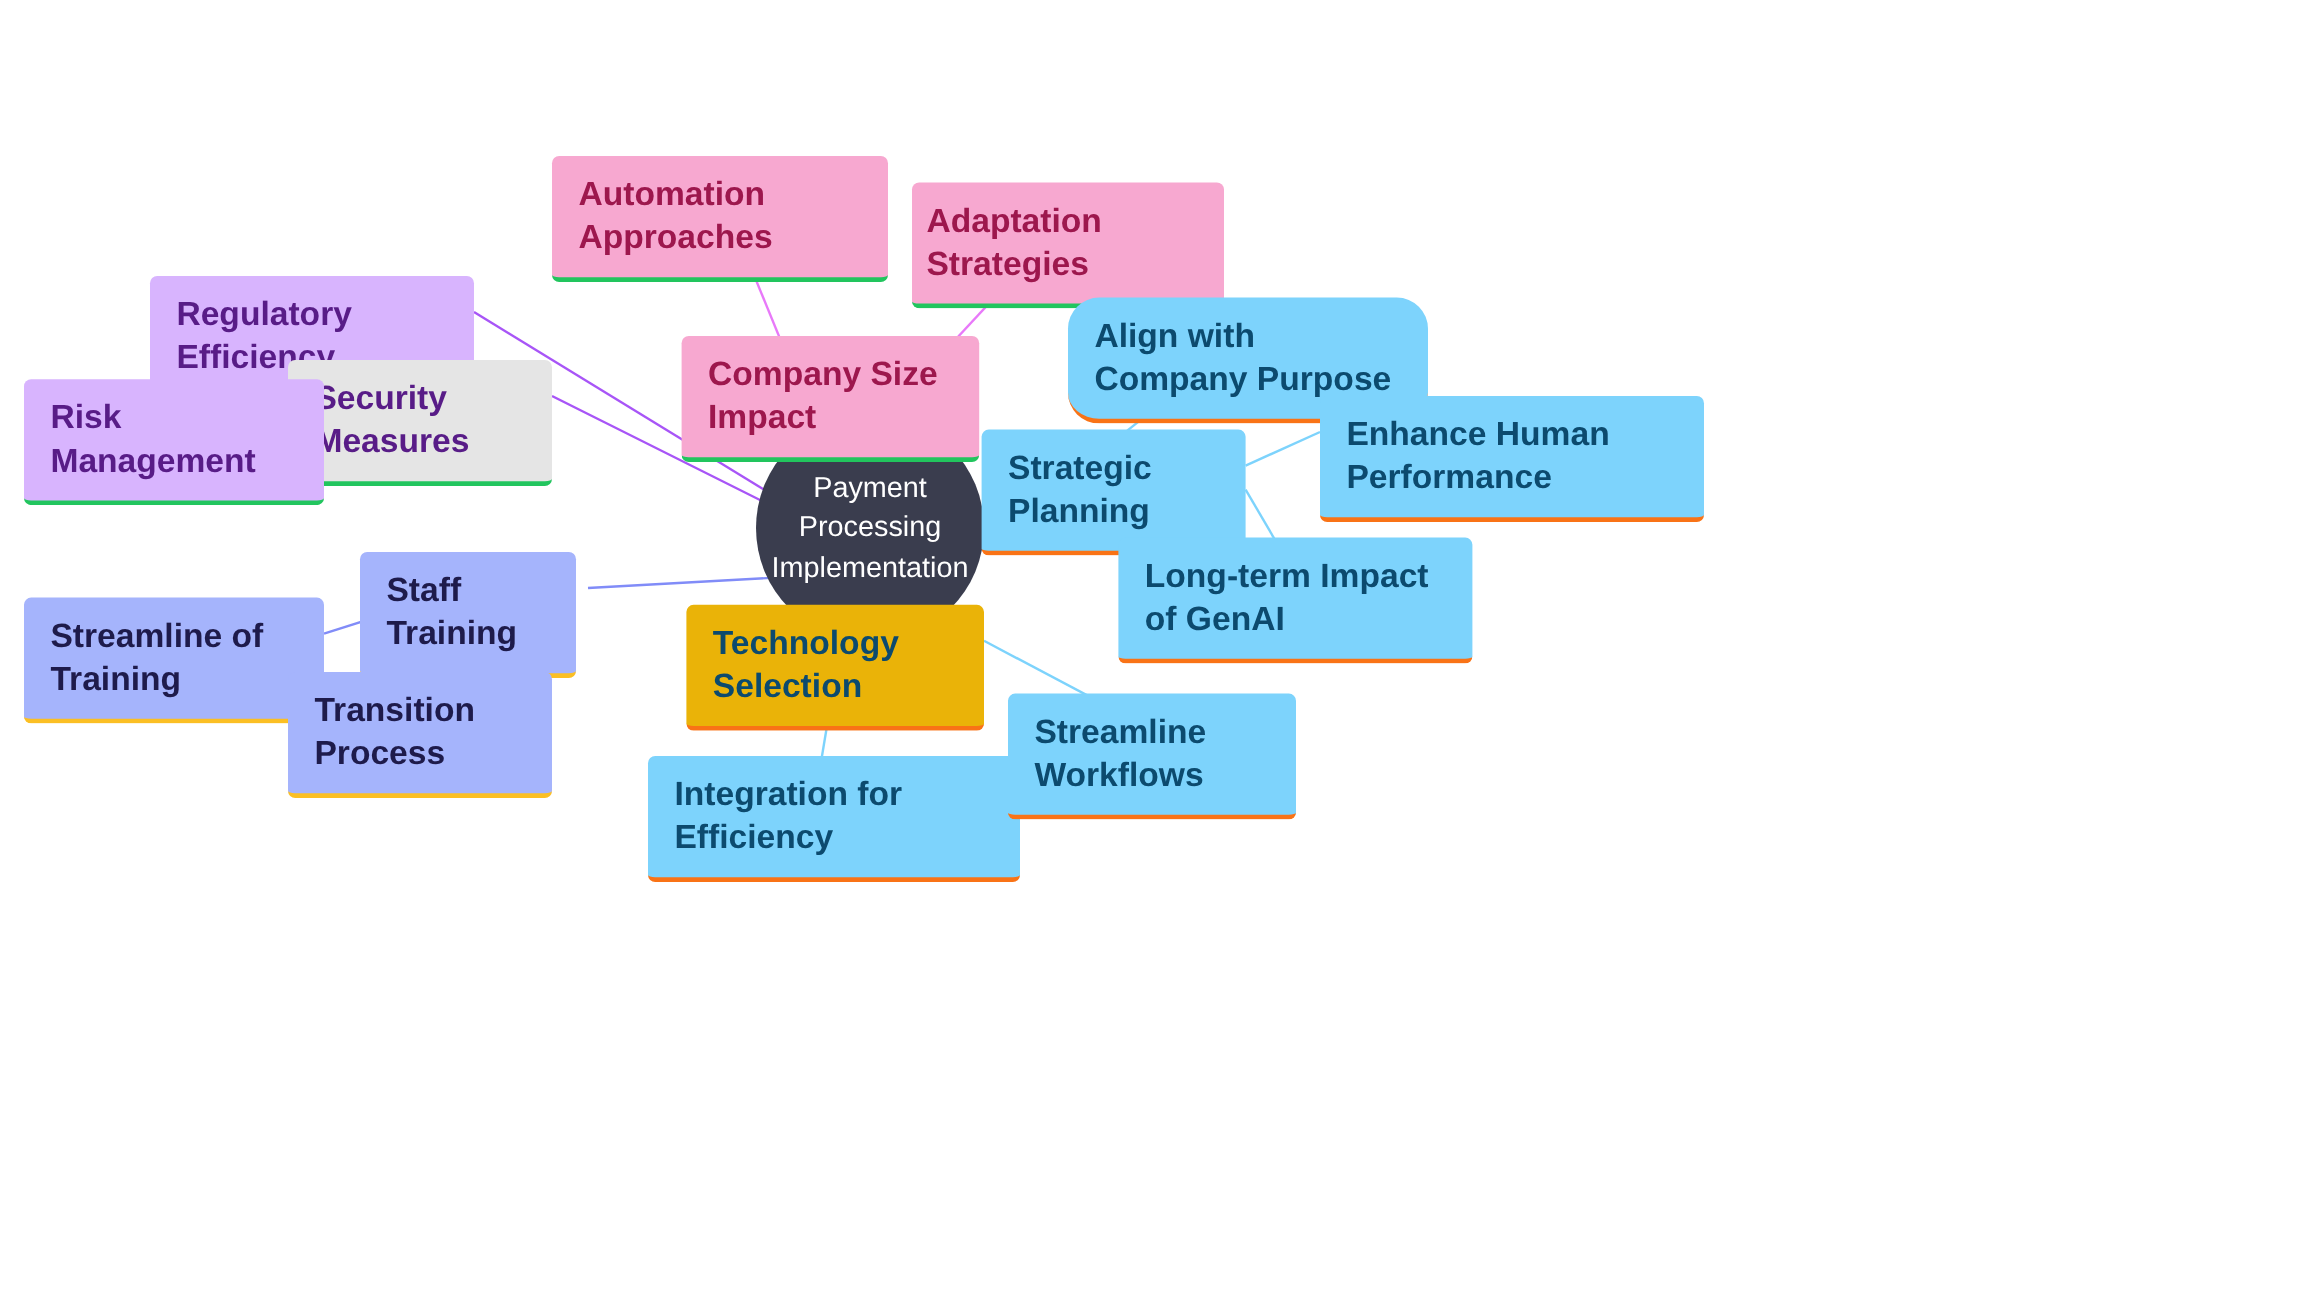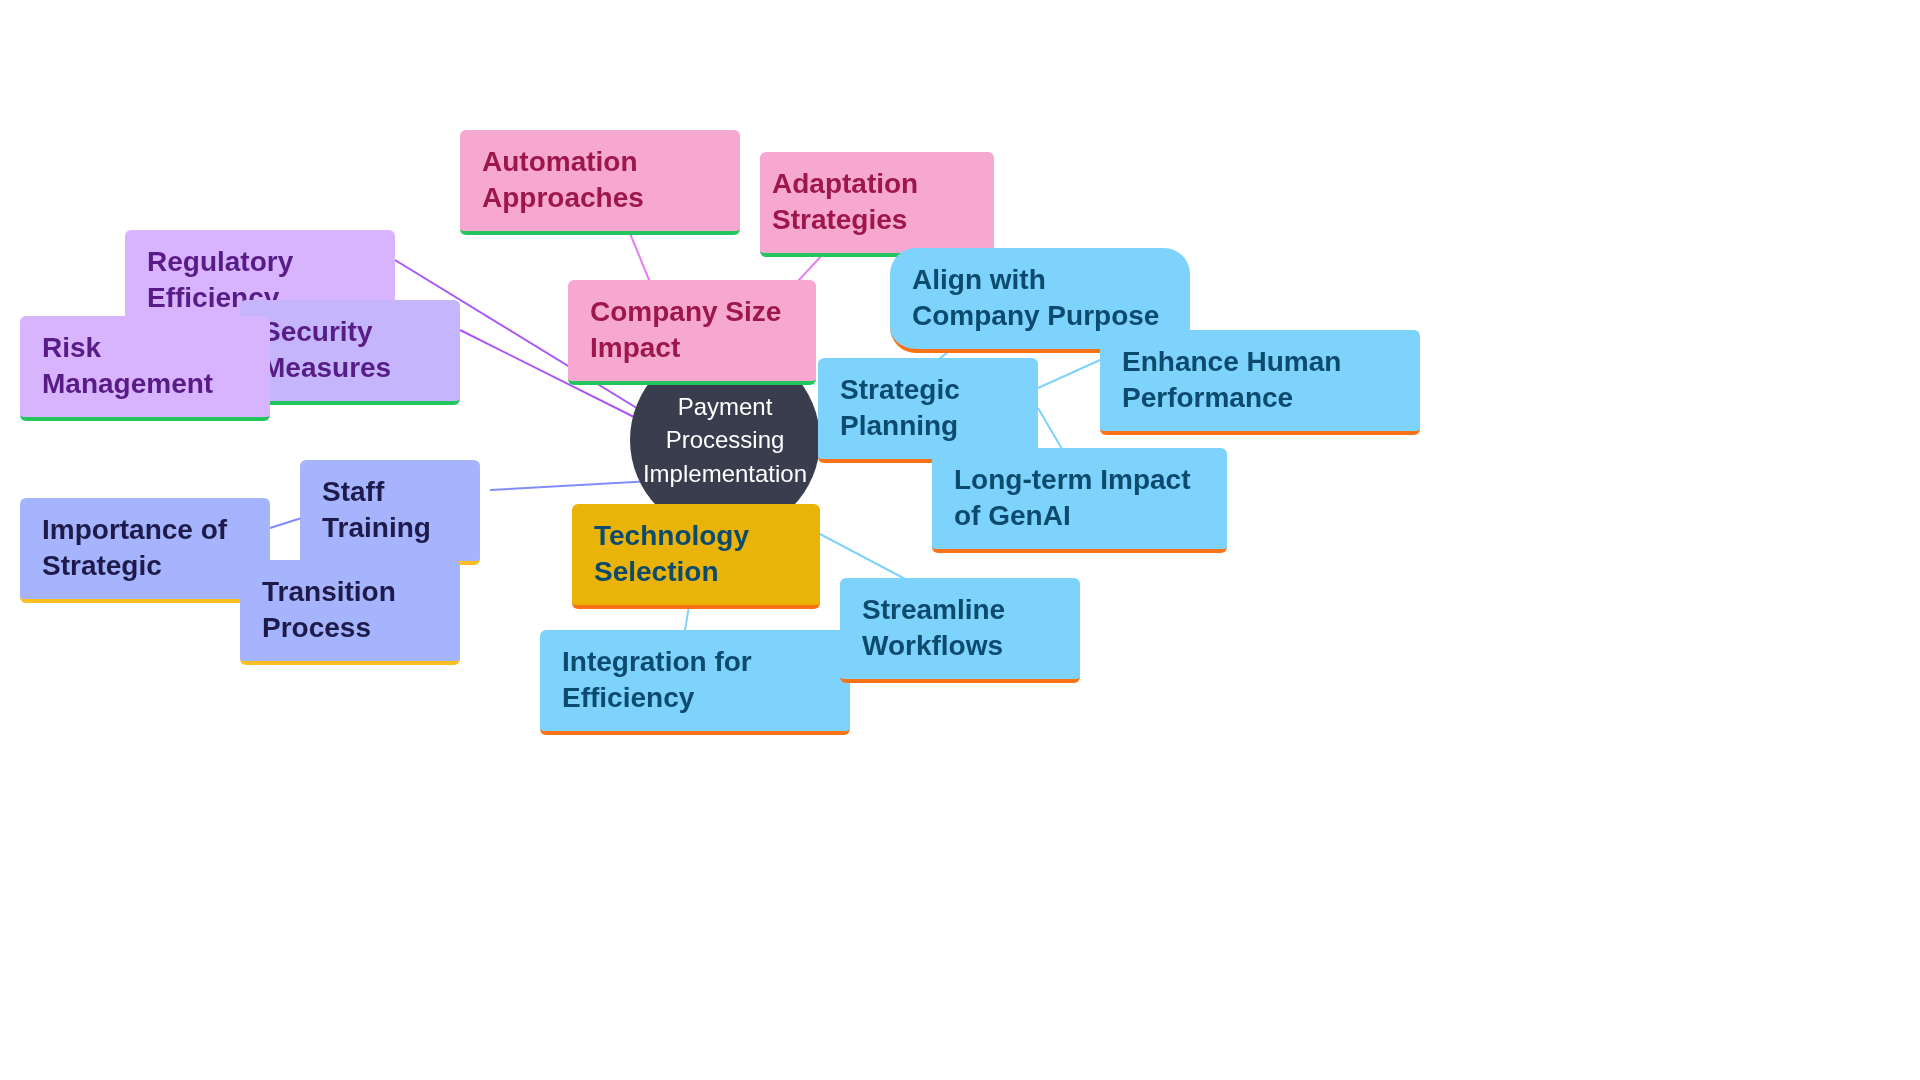--- a/index.html
+++ b/index.html
@@ -85,27 +85,27 @@
   <line x1="1038" y1="408" x2="1079" y2="478" stroke="#7dd3fc" stroke-width="2"></line>
 </svg>
 
 <div class="center-node">
   <span>Payment Processing
 Implementation</span>
 </div>
 
 <div id="nodes-container">
     <div class="node" style="left: 460px; top: 130px; width: 280px; min-height: 60px; background: rgb(247, 168, 208); color: rgb(157, 23, 77); border-bottom: 4px solid rgb(34, 197, 94);">Automation Approaches</div>
-    <div class="node" style="left: 760px; top: 152px; width: 234px; min-height: 60px; background: rgb(247, 168, 208); color: rgb(157, 23, 77); border-bottom: 4px solid rgb(34, 197, 94); padding-left: 12px;">Adaptation Strategies</div>
+    <div class="node" style="left: 760px; top: 152px; width: 260px; min-height: 60px; background: rgb(247, 168, 208); color: rgb(157, 23, 77); border-bottom: 4px solid rgb(34, 197, 94); padding-left: 12px;">Adaptation Strategies</div>
     <div class="node" style="left: 568px; top: 280px; width: 248px; min-height: 60px; background: rgb(247, 168, 208); color: rgb(157, 23, 77); border-bottom: 4px solid rgb(34, 197, 94);">Company Size Impact</div>
     <div class="node" style="left: 125px; top: 230px; width: 270px; min-height: 60px; background: rgb(216, 180, 254); color: rgb(88, 28, 135); border-bottom: 4px solid rgb(34, 197, 94);">Regulatory Efficiency</div>
-    <div class="node" style="left: 240px; top: 300px; width: 220px; min-height: 60px; background: #c4b5fd; color: rgb(88, 28, 135); border-bottom: 4px solid rgb(34, 197, 94);">Security Measures</div>
+    <div class="node" style="left: 240px; top: 300px; width: 220px; min-height: 60px; background: #e5e5e5; color: rgb(88, 28, 135); border-bottom: 4px solid rgb(34, 197, 94);">Security Measures</div>
     <div class="node" style="left: 20px; top: 316px; width: 250px; min-height: 60px; background: rgb(216, 180, 254); color: rgb(88, 28, 135); border-bottom: 4px solid rgb(34, 197, 94);">Risk Management</div>
     <div class="node" style="left: 300px; top: 460px; width: 180px; min-height: 60px; background: rgb(165, 180, 252); color: rgb(30, 27, 75); border-bottom: 4px solid rgb(251, 191, 36);">Staff Training</div>
-    <div class="node" style="left: 20px; top: 498px; width: 250px; min-height: 60px; background: rgb(165, 180, 252); color: rgb(30, 27, 75); border-bottom: 4px solid rgb(251, 191, 36);">Importance of Strategic</div>
+    <div class="node" style="left: 20px; top: 498px; width: 250px; min-height: 60px; background: rgb(165, 180, 252); color: rgb(30, 27, 75); border-bottom: 4px solid rgb(251, 191, 36);">Streamline of Training</div>
     <div class="node" style="left: 240px; top: 560px; width: 220px; min-height: 60px; background: rgb(165, 180, 252); color: rgb(30, 27, 75); border-bottom: 4px solid rgb(251, 191, 36);">Transition Process</div>
     <div class="node" style="left: 572px; top: 504px; width: 248px; min-height: 60px; background: #eab308; color: rgb(12, 74, 110); border-bottom: 4px solid rgb(249, 115, 22);">Technology Selection</div>
     <div class="node" style="left: 540px; top: 630px; width: 310px; min-height: 60px; background: rgb(125, 211, 252); color: rgb(12, 74, 110); border-bottom: 4px solid rgb(249, 115, 22);">Integration for Efficiency</div>
     <div class="node" style="left: 840px; top: 578px; width: 240px; min-height: 60px; background: rgb(125, 211, 252); color: rgb(12, 74, 110); border-bottom: 4px solid rgb(249, 115, 22);">Streamline Workflows</div>
     <div class="node" style="left: 818px; top: 358px; width: 220px; min-height: 60px; background: rgb(125, 211, 252); color: rgb(12, 74, 110); border-bottom: 4px solid rgb(249, 115, 22);">Strategic Planning</div>
     <div class="node" style="left: 890px; top: 248px; width: 300px; min-height: 60px; background: rgb(125, 211, 252); color: rgb(12, 74, 110); border-bottom: 4px solid rgb(249, 115, 22); border-radius: 26px;">Align with Company Purpose</div>
     <div class="node" style="left: 1100px; top: 330px; width: 320px; min-height: 60px; background: rgb(125, 211, 252); color: rgb(12, 74, 110); border-bottom: 4px solid rgb(249, 115, 22);">Enhance Human Performance</div>
     <div class="node" style="left: 932px; top: 448px; width: 295px; min-height: 60px; background: rgb(125, 211, 252); color: rgb(12, 74, 110); border-bottom: 4px solid rgb(249, 115, 22);">Long-term Impact of GenAI</div>
   </div>
 

